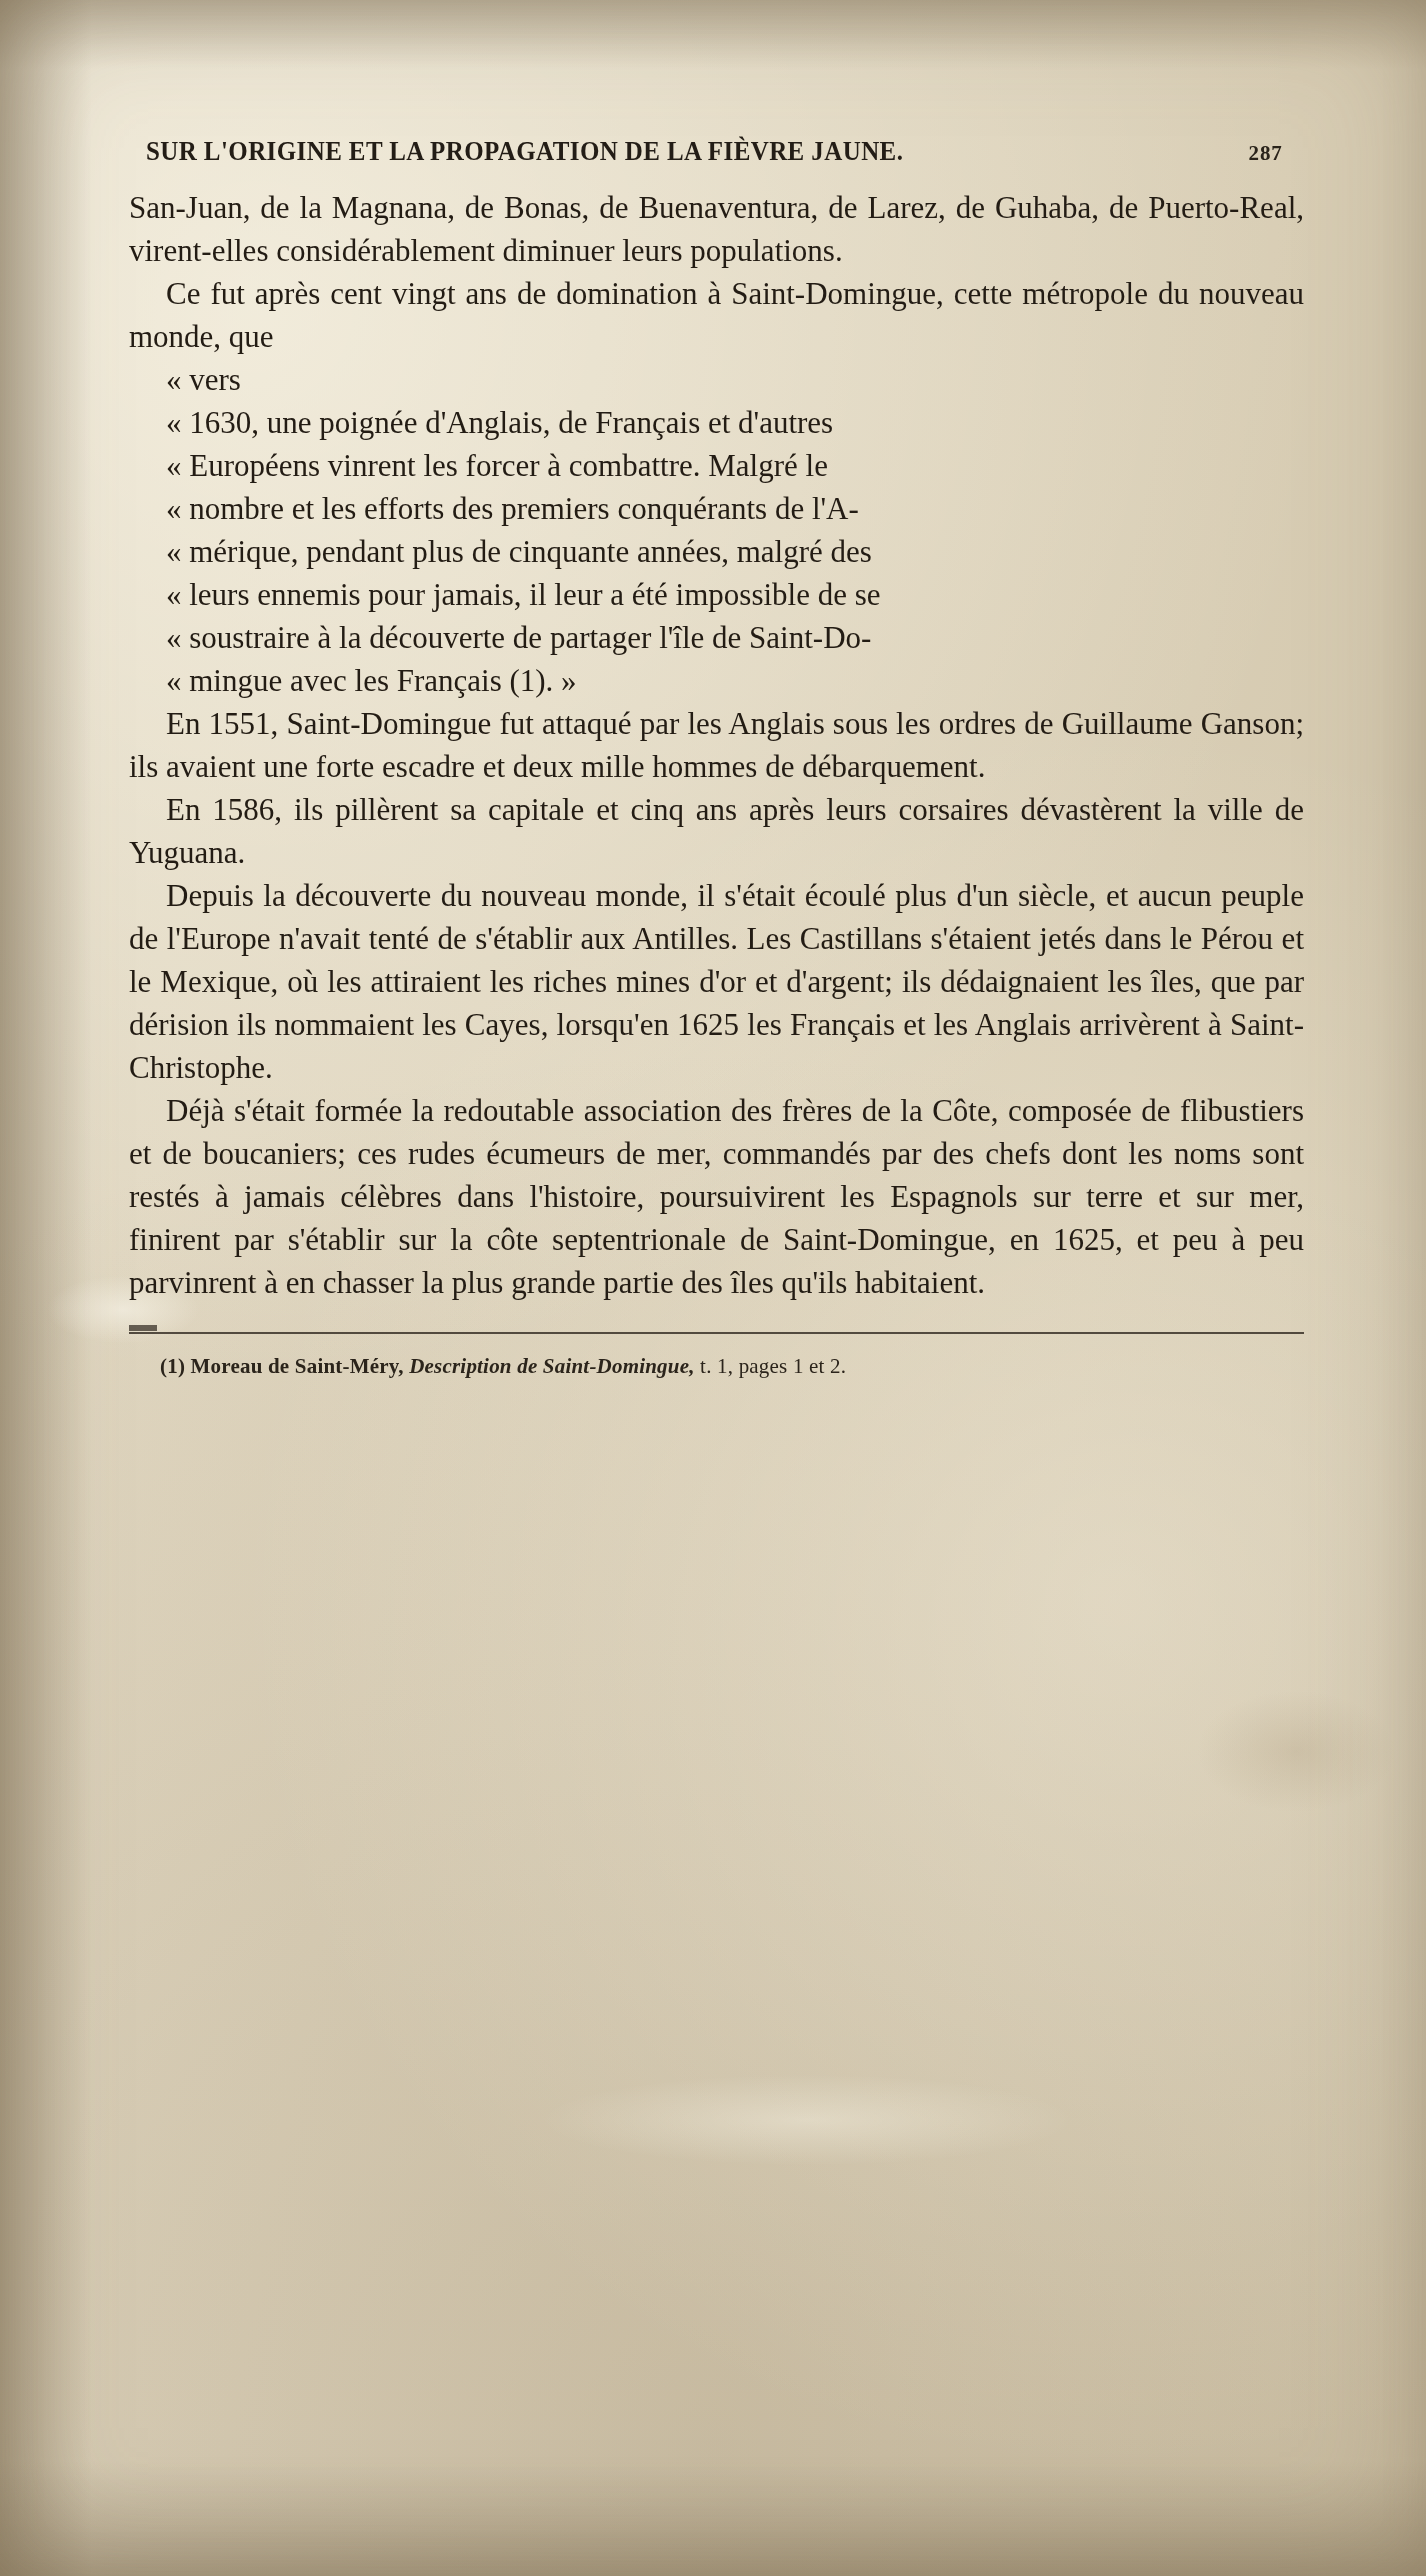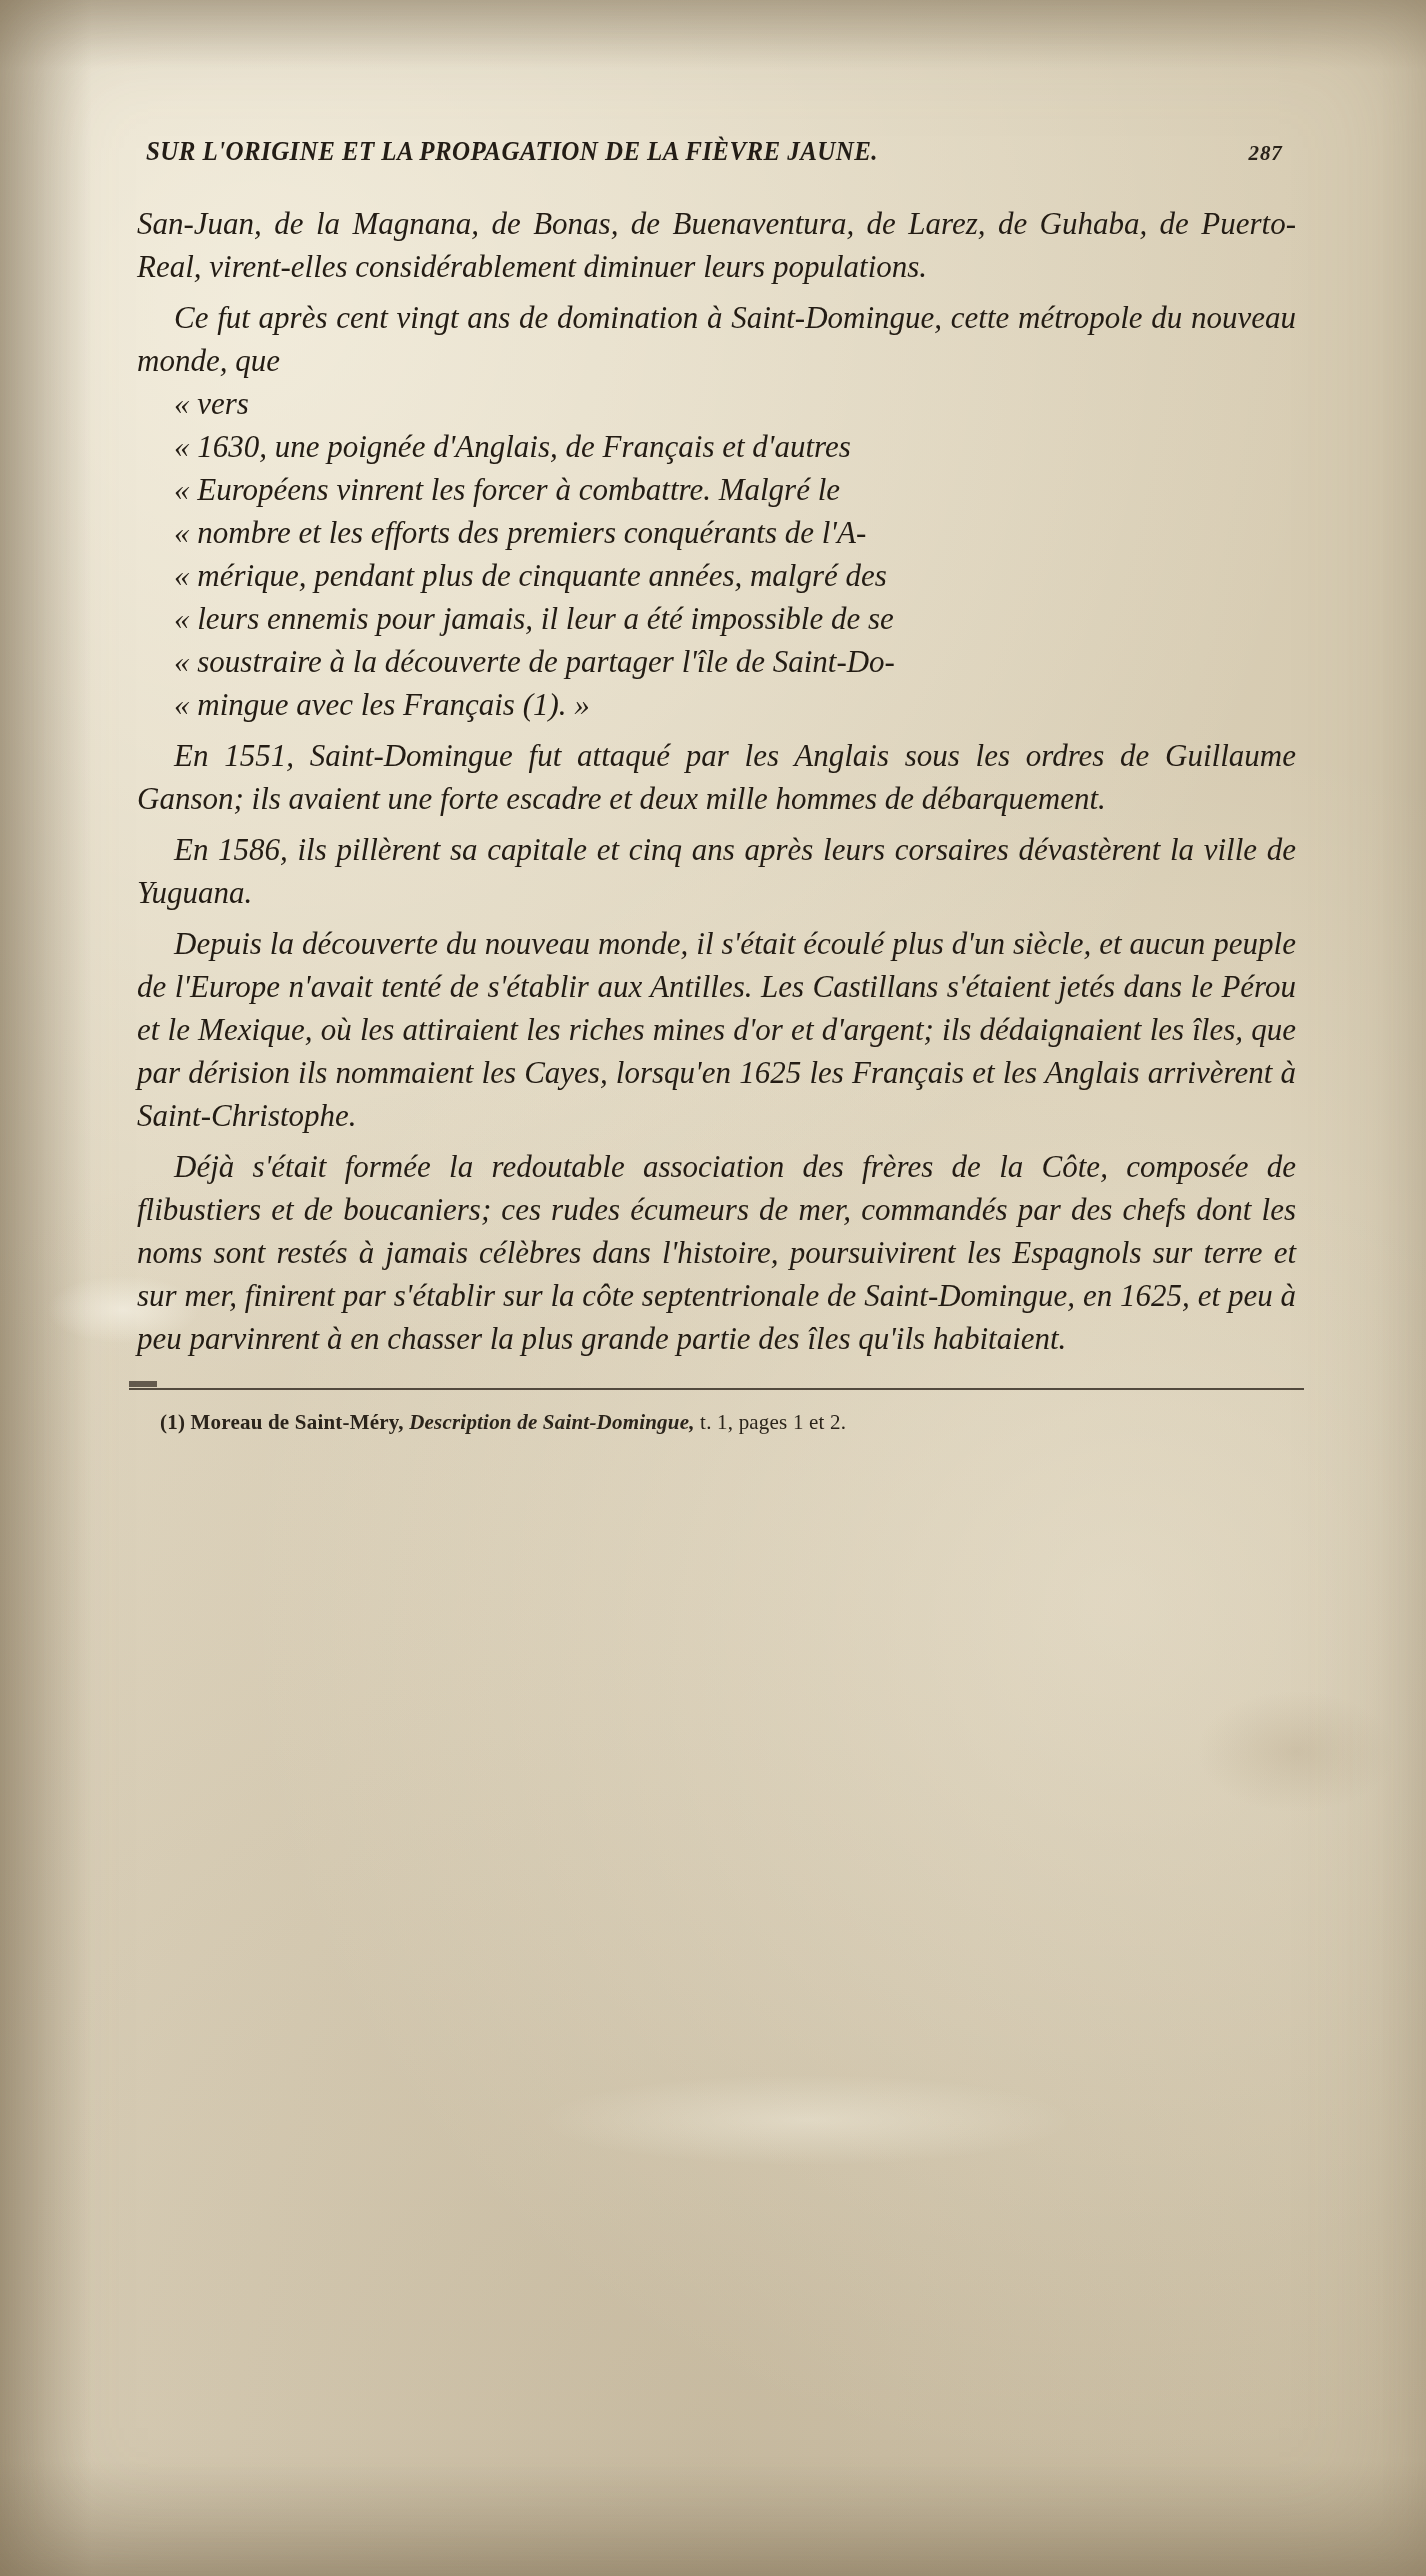--- a/index.html
+++ b/index.html
@@ -34,24 +34,23 @@
     position: absolute;
     left: 129px;
     top: 138px;
     width: 1175px;
   }
   .running-head {
     display: flex;
     align-items: baseline;
     justify-content: space-between;
     font-variant: normal;
-    margin-bottom: 36px;
+    margin-bottom: 20px;
     padding-left: 17px;
     padding-right: 9.2px;
-    font-style: italic;
   }
   .running-title {
     font-family: "Liberation Serif", serif;
     font-size: 25px;
     letter-spacing: 0.4px;
     color: #231d16;
     text-transform: uppercase;
     font-weight: 700;
     transform: scaleY(1.06);
     transform-origin: left bottom;
@@ -64,23 +63,22 @@
     padding-right: 12.3px;
   }
   .body-text {
     font-size: 31px;
     line-height: 43px;
     color: #231c14;
     text-align: justify;
     text-justify: inter-word;
   }
   .body-text p {
-    margin: 8px;
+    margin: 0;
     text-indent: 37px;
-    font-style: italic;
   }
   .body-text p.noindent {
     text-indent: 0;
   }
   .q-line {
     display: block;
   }
   .footnote-rule {
     position: relative;
     margin-top: 26px;

